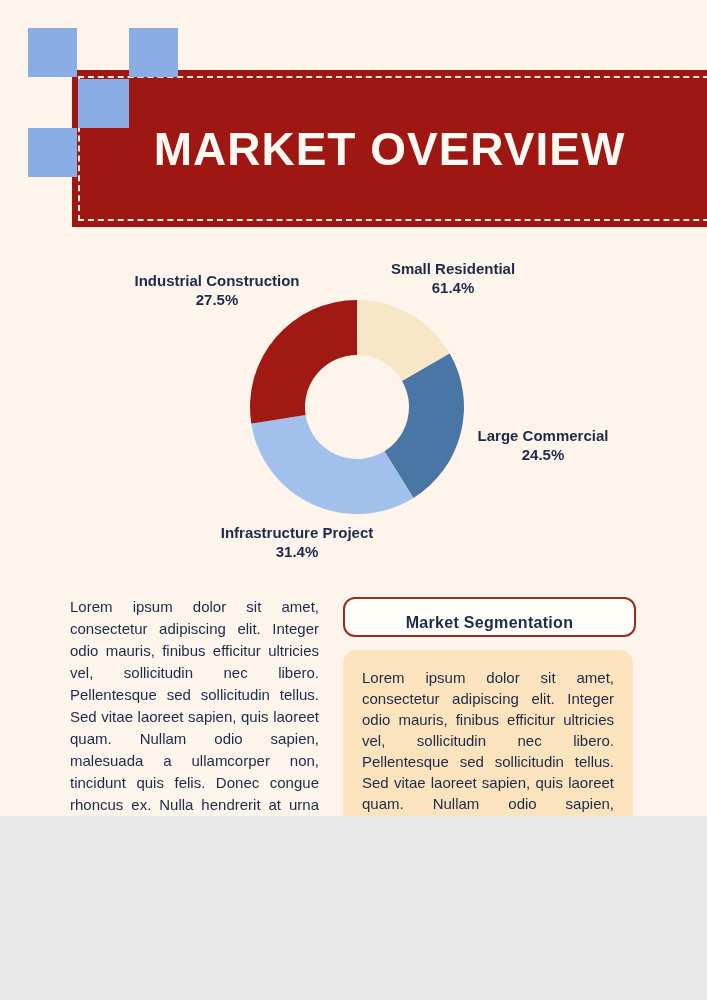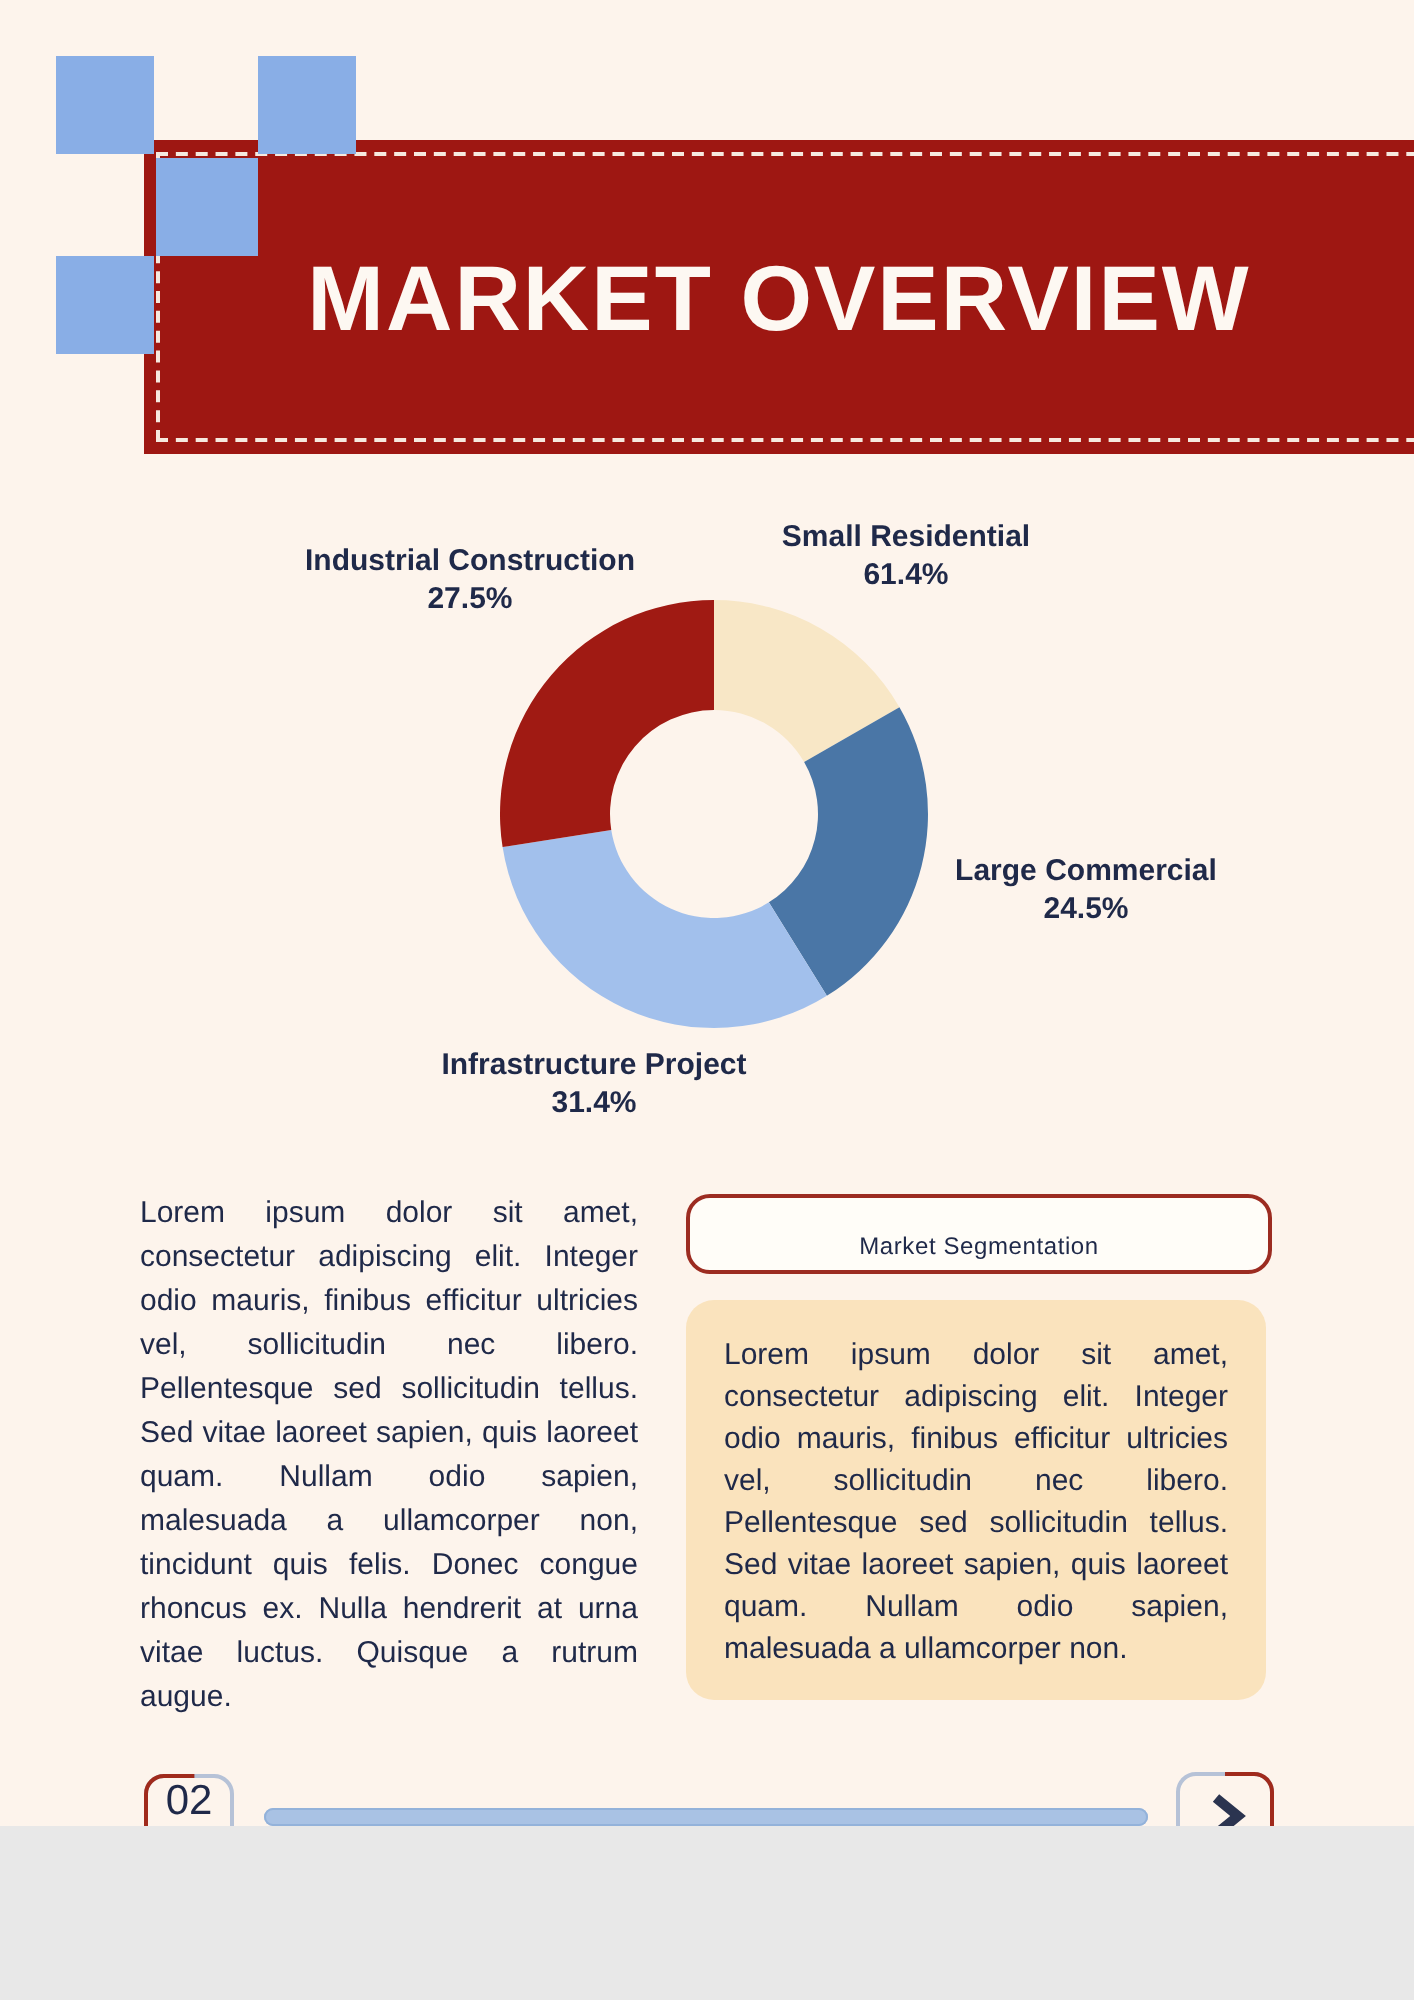--- a/index.html
+++ b/index.html
@@ -1,18 +1,18 @@
 <!DOCTYPE html>
 <html style="--page_bg: #fdf4ec; --banner_red: #9e1712; --square_blue: #89aee6; --dash_cream: #f6e9df; --title_white: #fdf8f2; --navy: #1f2949; --card_tan: #fae3bd; --seg_border: #9c2c21; --seg_fill: #fffdf8; --track_blue: #a9c2e4; --track_edge: #93b2da; --btn_blue: #b6c2d7; --accent_red: #a02a1c; --chevron_navy: #2b3450;"><head>
 <meta charset="utf-8">
 <style>
   * { margin:0; padding:0; box-sizing:border-box; }
   html,body { background:#e8e8e8; }
   .page {
-    position:relative; width:707px; height:913px;
+    position:relative; width:707px; height:816px;
     background:var(--page_bg,#fdf4ec); overflow:hidden;
     font-family:"Liberation Sans", sans-serif; color:var(--navy,#1f2949);
     margin:0 auto;
   }
 
   
   .banner {
     position:absolute; left:72px; top:70px; width:635px; height:157px;
     background:var(--banner_red,#9e1712); display:flex; align-items:center; justify-content:center;
   }
@@ -30,34 +30,34 @@
   .sq3 { left:78px;  top:79px; width:51px; }
   .sq4 { left:28px;  top:128px; }
 
   
   .donut-svg { position:absolute; left:250px; top:300px; width:214px; height:214px; }
   .slice-label { position:absolute; text-align:center; font-weight:bold; font-size:15px;
                  color:var(--navy,#1f2949); line-height:19px; transform:translateX(-50%); white-space:nowrap; }
   .lbl-small    { left:453px; top:259px; }
   .lbl-large    { left:543px; top:426px; }
   .lbl-infra    { left:297px; top:523px; }
-  .lbl-industrial { left:235px; top:271px; }
+  .lbl-industrial { left:217px; top:271px; }
 
   
   .left-para {
     position:absolute; left:70px; top:596px; width:249px;
     font-size:15px; line-height:22px; text-align:justify; color:var(--navy,#1f2949);
   }
   .seg-title-box {
     position:absolute; left:343px; top:597px; width:293px; height:40px;
     border:2px solid var(--seg_border,#9c2c21); border-radius:12px;
     background:var(--seg_fill,#fffdf8);
     display:flex; align-items:center; justify-content:center;
   }
-  .seg-title { font-size:12px; font-weight:400; letter-spacing:.3px; color:var(--navy,#1f2949);margin-top:12px; }
+  .seg-title { font-size:16px; font-weight:700; letter-spacing:.3px; color:var(--navy,#1f2949);margin-top:12px; }
   .seg-card {
     position:absolute; left:343px; top:650px; width:290px; height:200px;
     background:var(--card_tan,#fae3bd); border-radius:14px;
     padding:17px 19px; font-size:15px; line-height:21px; text-align:justify;
     color:var(--navy,#1f2949);
   }
 
   
   .page-badge {
     position:absolute; left:72px; top:887px; width:45px; height:43px;

